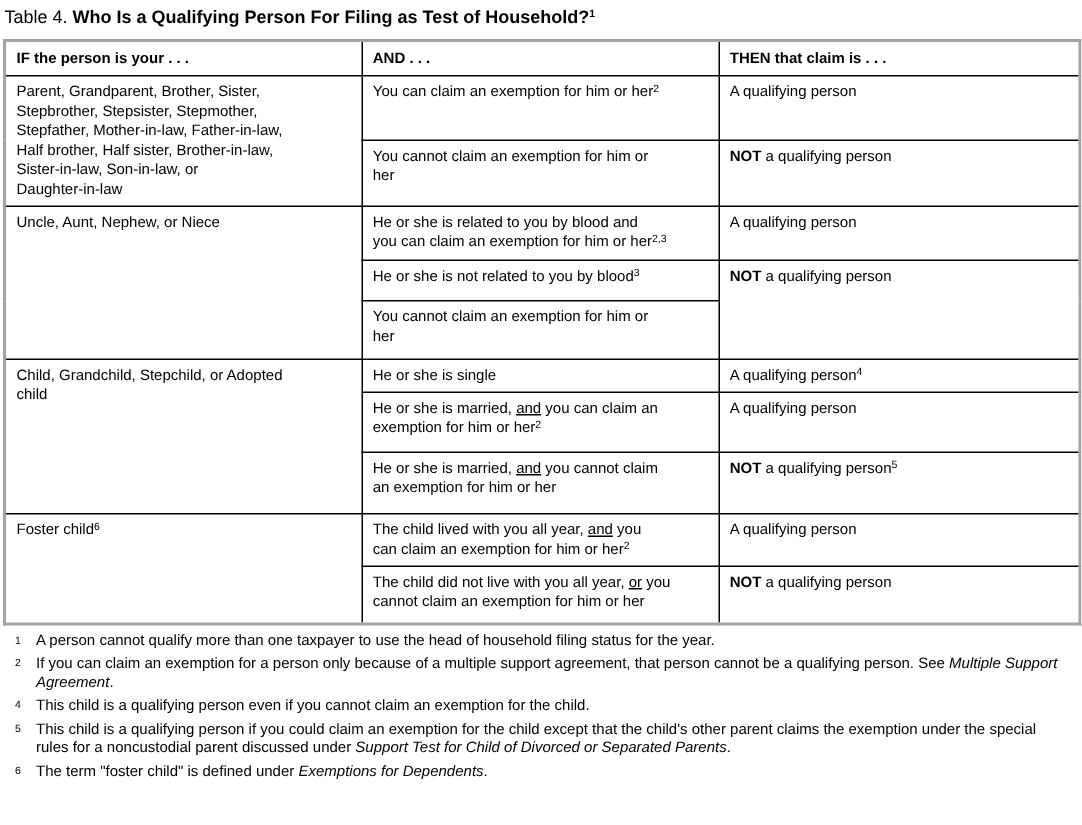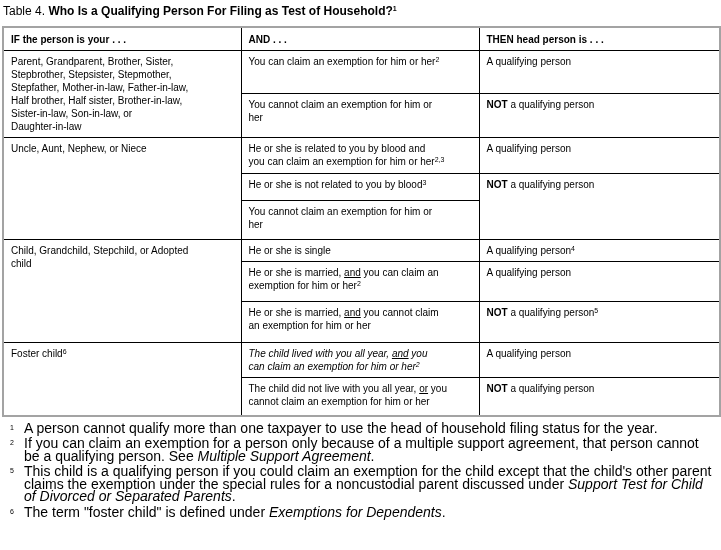--- a/index.html
+++ b/index.html
@@ -36,21 +36,21 @@
     line-height: 13px;
     padding: 4px 5px 4px 7px;
   }
   .hoh-table th {
     font-weight: bold;
     height: 23px;
     padding-top: 5px;
   }
   .v-mid { vertical-align: middle; }
 
-  .h22 { height: 22px; } .h27 { height: 27px; } .h34 { height: 34px; font-style: italic; }
+  .h22 { height: 22px; } .h27 { height: 27px; } .h34 { height: 34px; }
   .h36 { height: 36px; } .h38 { height: 38px; } .h39 { height: 39px; }
   .h40 { height: 40px; } .h41 { height: 41px; } .h42 { height: 42px; }
   .h43 { height: 43px; }
 
   sup {
     font-size: 7px;
     line-height: 0;
     vertical-align: super;
     position: relative;
     top: 1px;
@@ -59,21 +59,21 @@
   .footnotes { margin-top: 5px; padding-left: 5px; }
   .footnote { display: flex; margin-bottom: 3px; }
   .fn-marker {
     flex: 0 0 17px;
     font-size: 7px;
     line-height: 12px;
     padding-left: 3px;
   }
   .fn-text {
     flex: 1;
-    font-size: 14px;
+    font-size: 10px;
     line-height: 12.5px;
     padding-right: 4px;
   }
 </style>
 </head>
 <body>
 
 <div class="page">
 
   <div class="title">Table 4. <b>Who Is a Qualifying Person For Filing as Test of Household?</b><sup><b>1</b></sup></div>
@@ -81,21 +81,21 @@
   <table class="hoh-table">
     <colgroup>
         <col class="c1">
         <col class="c2">
         <col class="c3">
       </colgroup>
     <thead>
       <tr>
         <th>IF the person is your . . .</th>
         <th>AND . . .</th>
-        <th>THEN head person is . . .</th>
+        <th>THEN that claim is . . .</th>
       </tr>
     </thead>
     <tbody>
 
       <tr>
         <td rowspan="2">Parent, Grandparent, Brother, Sister,<br>Stepbrother, Stepsister, Stepmother,<br>Stepfather, Mother-in-law, Father-in-law,<br>Half brother, Half sister, Brother-in-law,<br>Sister-in-law, Son-in-law, or<br>Daughter-in-law</td>
         <td class="h42">You can claim an exemption for him or her<sup>2</sup></td>
         <td>A qualifying person</td>
       </tr>
       <tr>
@@ -145,20 +145,24 @@
   <div class="footnotes">
     <div class="footnote">
       <span class="fn-marker">1</span>
       <span class="fn-text">A person cannot qualify more than one taxpayer to use the head of household filing status for the year.</span>
     </div>
     <div class="footnote">
       <span class="fn-marker">2</span>
       <span class="fn-text">If you can claim an exemption for a person only because of a multiple support agreement, that person cannot be a qualifying person. See <i>Multiple Support Agreement</i>.</span>
     </div>
     <div class="footnote">
+      <span class="fn-marker">4</span>
+      <span class="fn-text">This child is a qualifying person even if you cannot claim an exemption for the child.</span>
+    </div>
+    <div class="footnote">
       <span class="fn-marker">5</span>
       <span class="fn-text">This child is a qualifying person if you could claim an exemption for the child except that the child's other parent claims the exemption under the special rules for a noncustodial parent discussed under <i>Support Test for Child of Divorced or Separated Parents</i>.</span>
     </div>
     <div class="footnote">
       <span class="fn-marker">6</span>
       <span class="fn-text">The term "foster child" is defined under <i>Exemptions for Dependents</i>.</span>
     </div>
   </div>
 
 </div>

